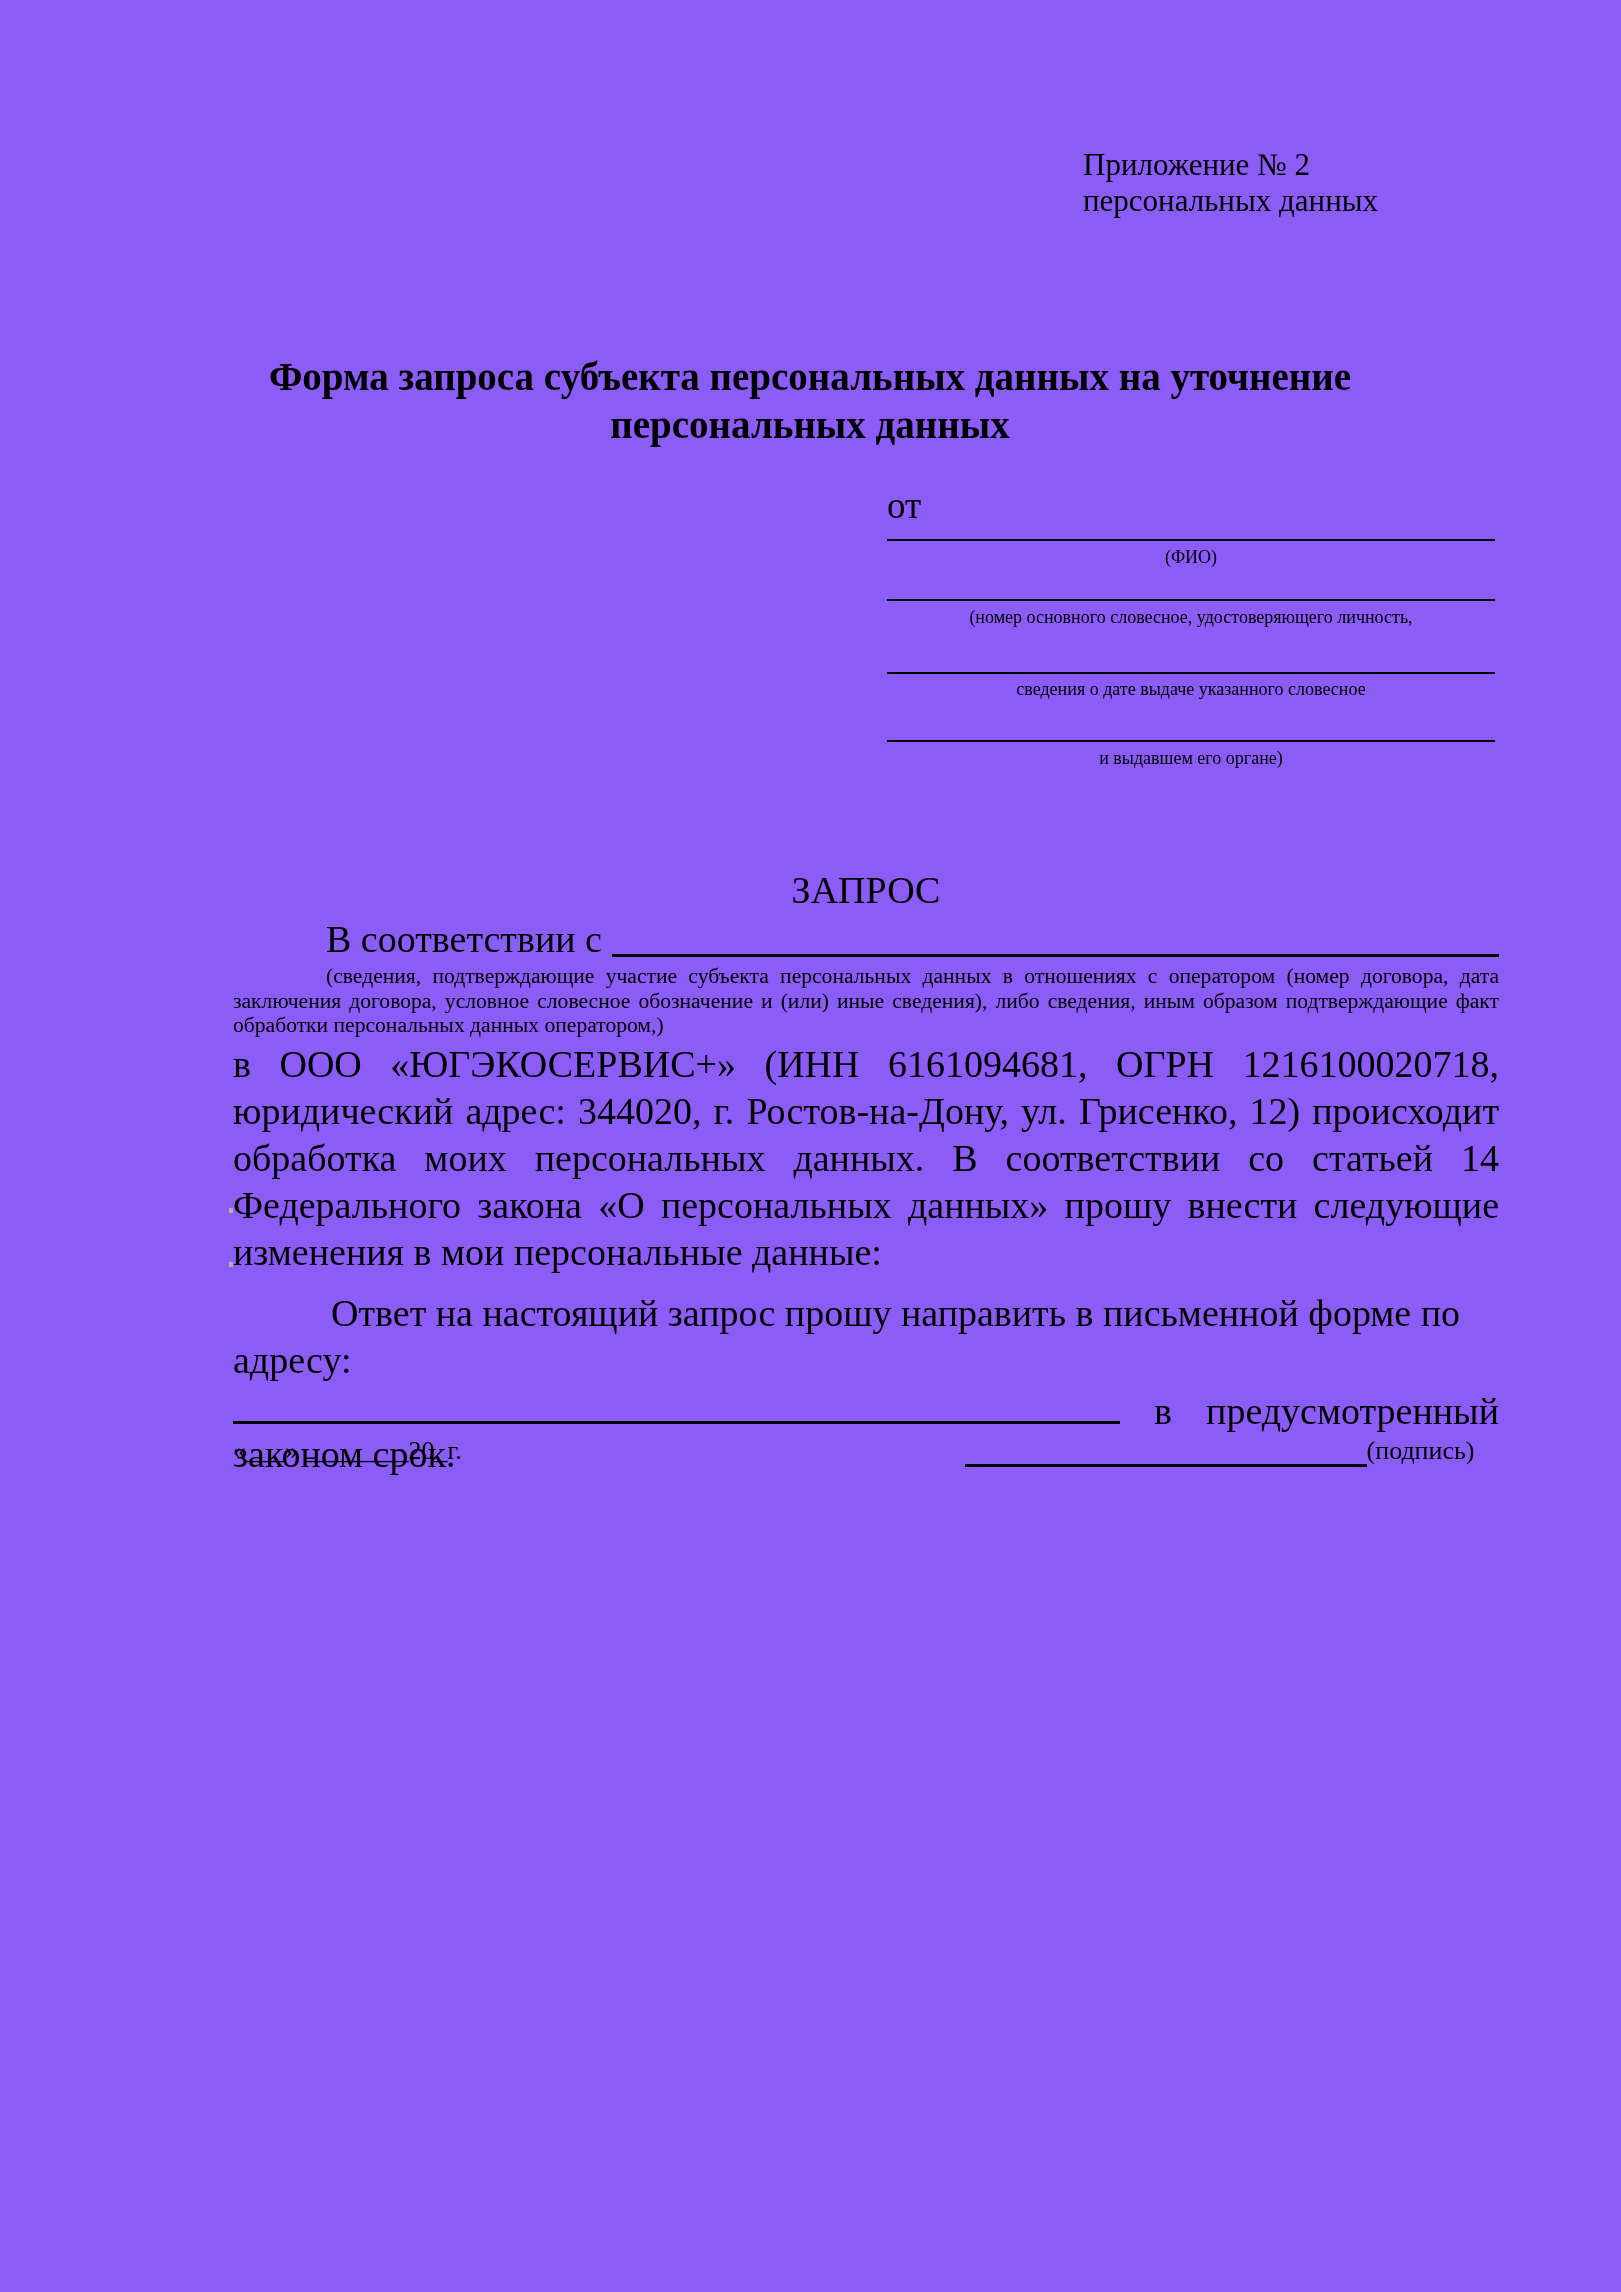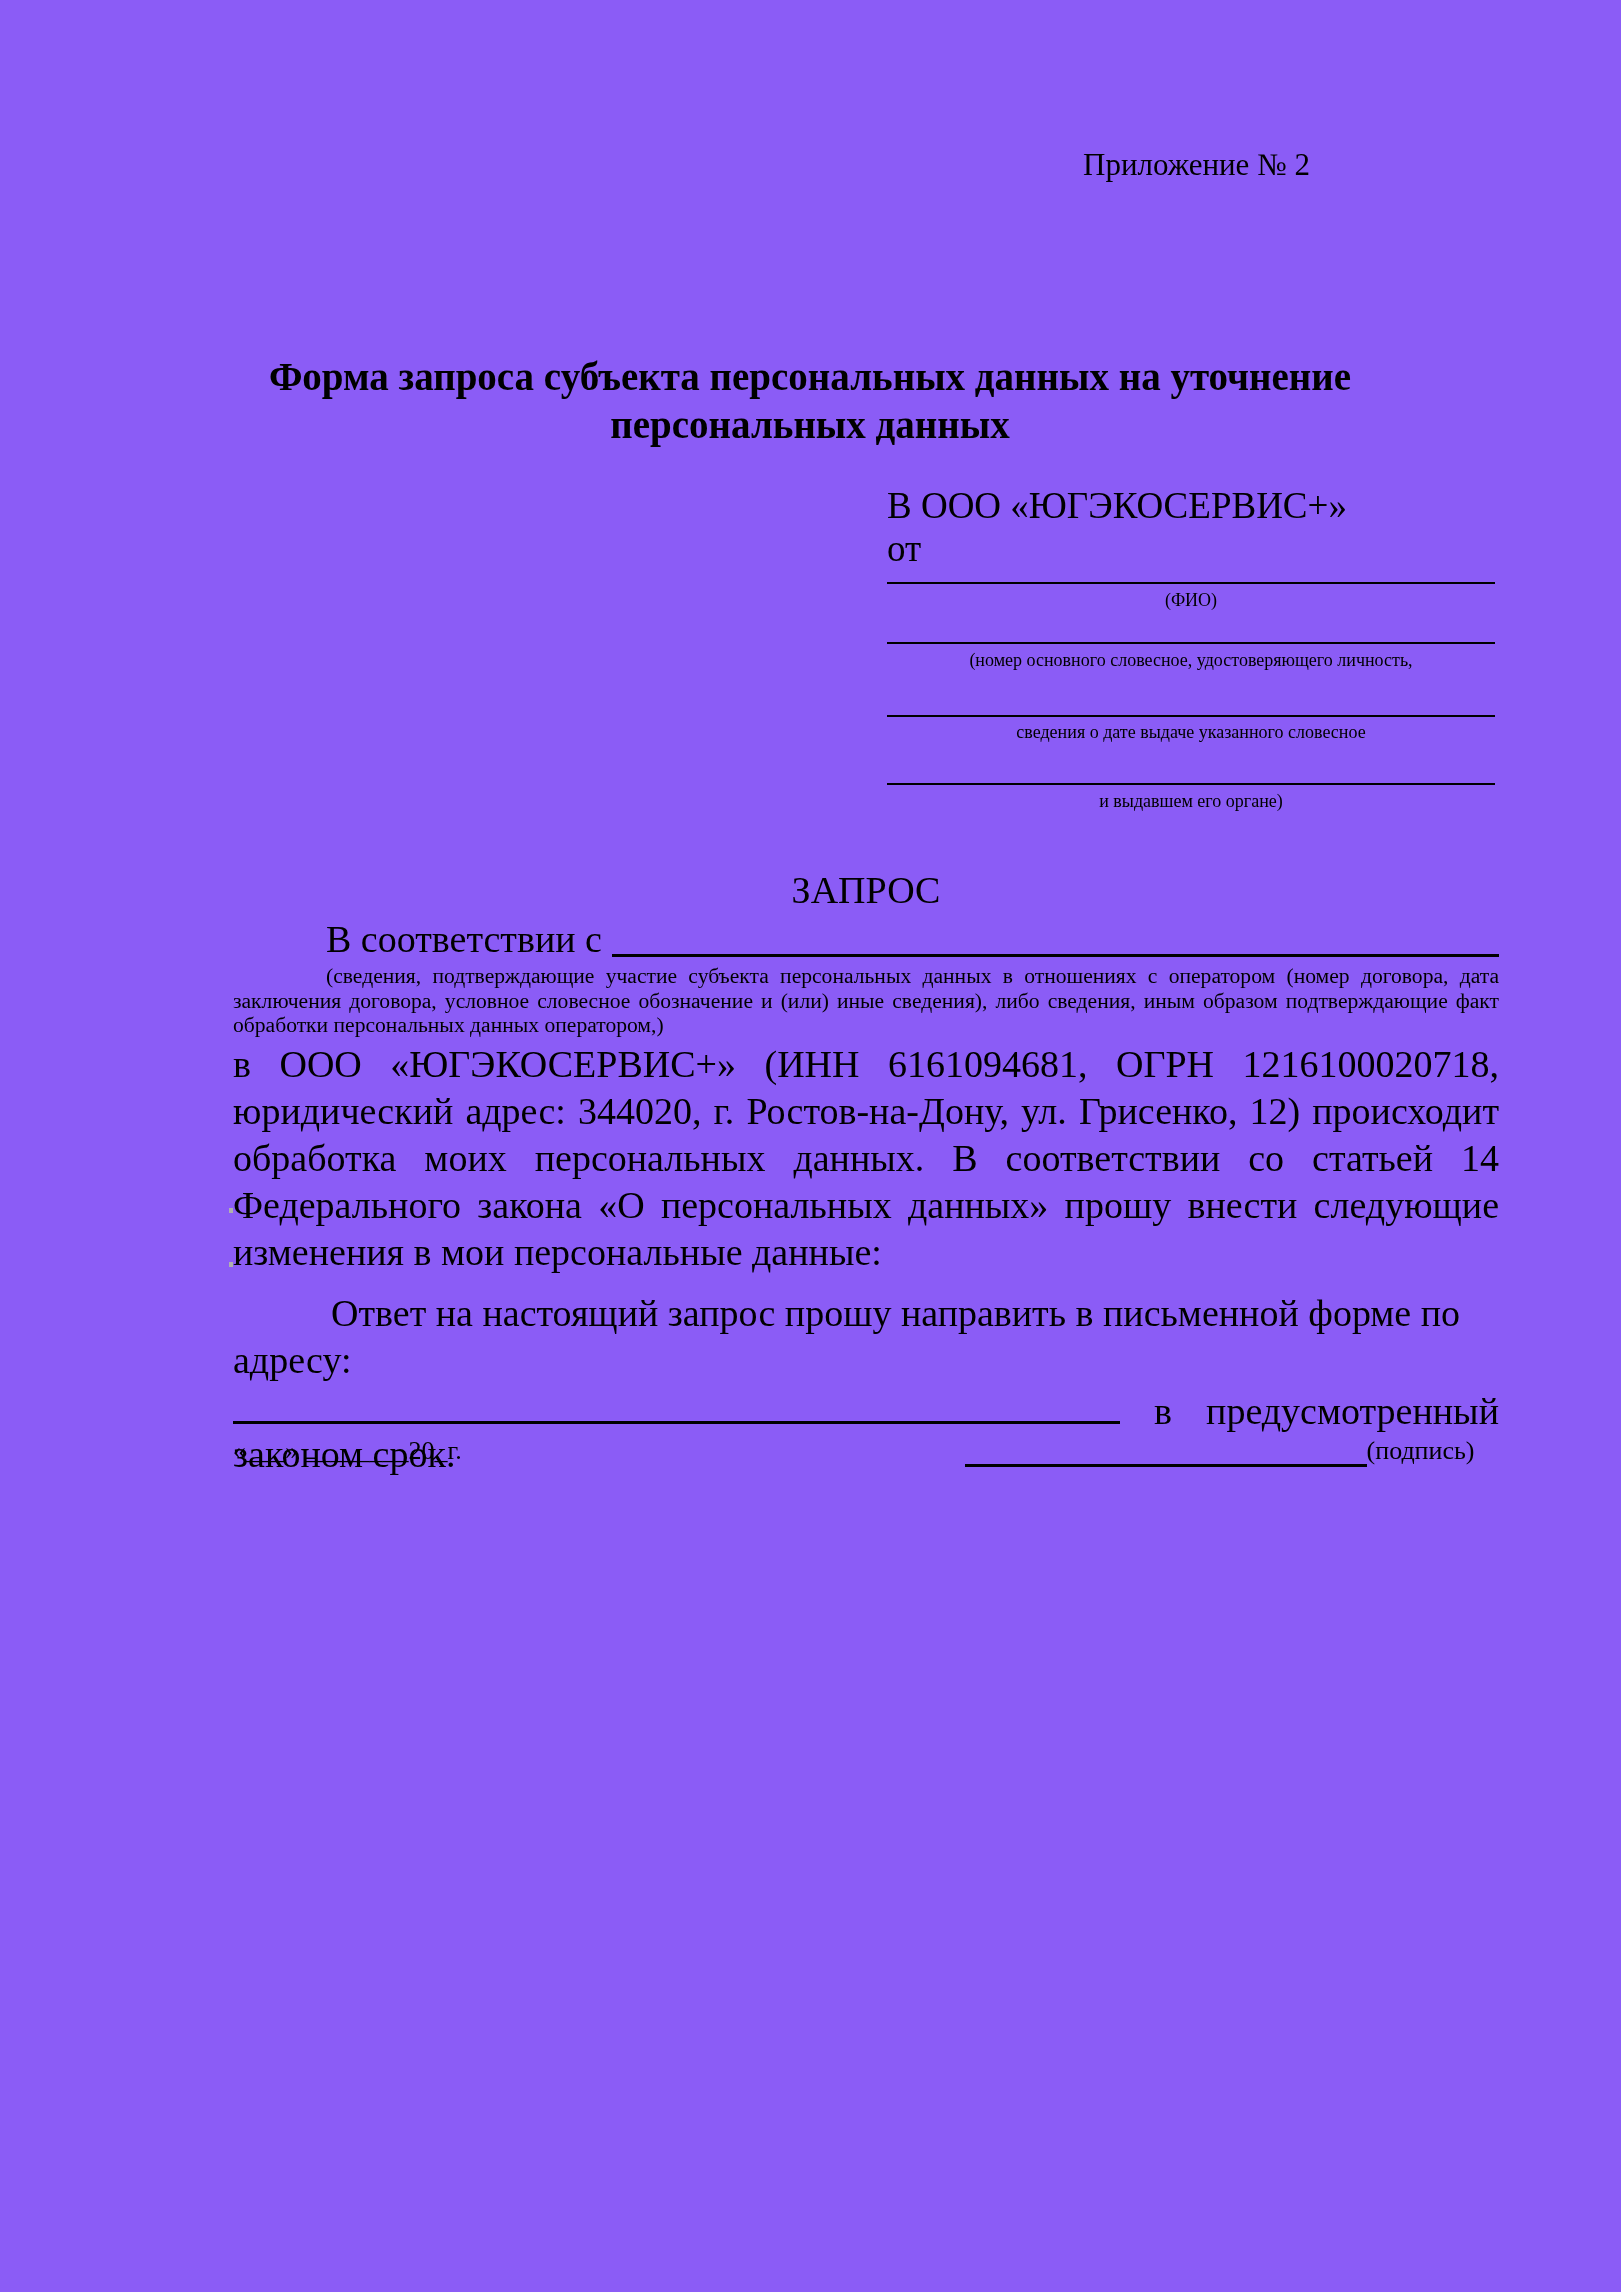--- a/index.html
+++ b/index.html
@@ -174,26 +174,26 @@
     margin-bottom: 6.9px;
   }
 </style>
 </head>
 <body>
 
 <div class="page">
 
   <div class="appendix">
     <div>Приложение № 2</div>
+    <div>персональных данных</div>
   </div>
 
   <div class="doc-title">Форма запроса субъекта персональных данных на уточнение персональных данных</div>
 
   <div class="addressee">
-    <div>В ООО «ЮГЭКОСЕРВИС+»</div>
     <div>от</div>
 
     <div class="blank b1"></div>
     <div class="caption">(ФИО)</div>
 
     <div class="blank b2"></div>
     <div class="caption">(номер основного словесное, удостоверяющего личность,</div>
 
     <div class="blank b3"></div>
     <div class="caption">сведения о дате выдаче указанного словесное</div>

